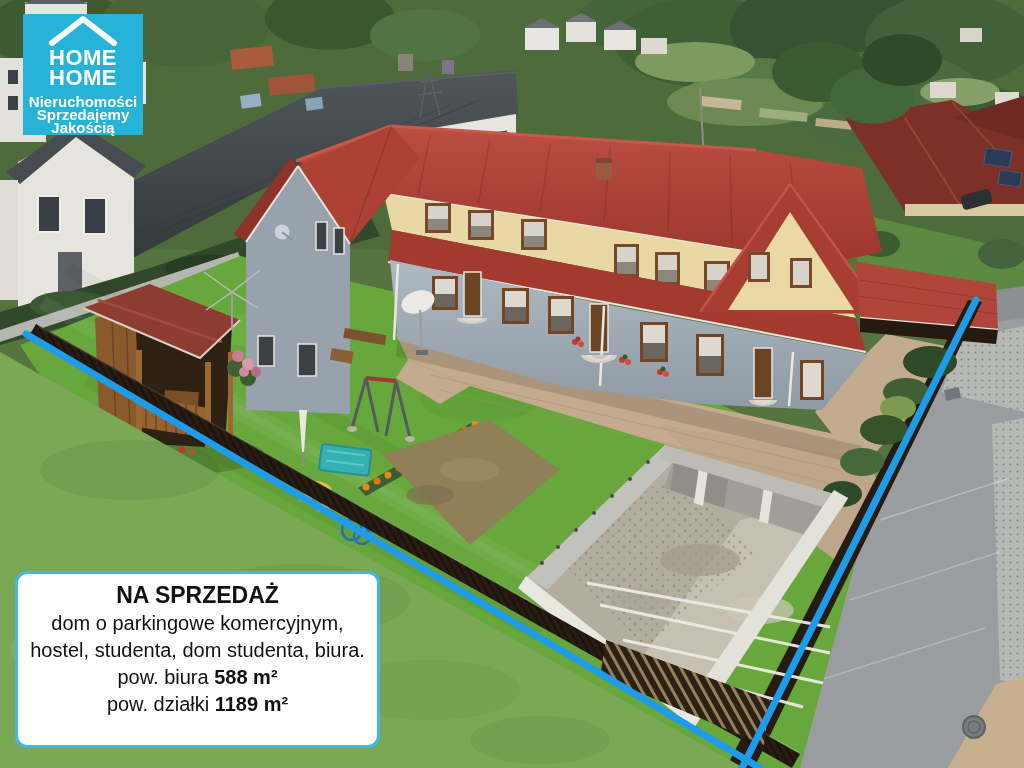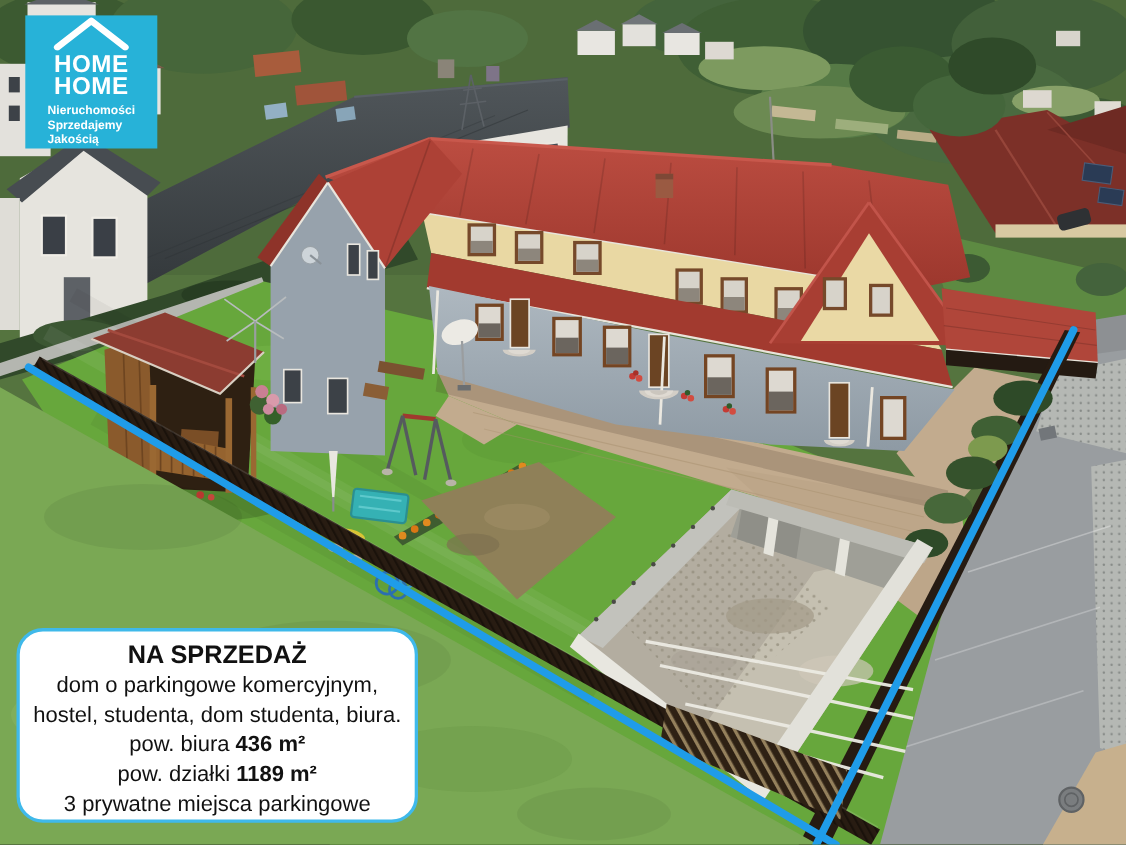--- a/index.html
+++ b/index.html
@@ -4,29 +4,29 @@
 <style>
   html,body{margin:0;padding:0;background:#222;}
   .stage{position:relative;width:1024px;height:768px;overflow:hidden;
          font-family:"Liberation Sans",sans-serif;background:#55743f;}
   .scene{position:absolute;left:0;top:0;width:1024px;height:768px;display:block;}
 
   
   .logo{position:absolute;left:23px;top:14px;width:120px;height:121px;
         background:#27b2d8;color:#fff;display:flex;flex-direction:column;
         align-items:center;justify-content:flex-start;box-sizing:border-box;
-        text-align:left;}
+        text-align:center;}
   .logo-roof{margin-bottom:2px;}
   .brand{font-size:22px;font-weight:800;line-height:20px;letter-spacing:.5px;}
-  .tagline{font-size:11px;font-weight:700;line-height:13px;margin-top:7px;}
+  .tagline{font-size:15px;font-weight:700;line-height:13px;margin-top:7px;}
 
   
   .infobox{position:absolute;left:15px;top:571px;width:365px;height:177px;
            box-sizing:border-box;background:#ffffff;border:3px solid #3fb9ea;
-           border-radius:24px;text-align:center;color:#111;
+           border-radius:12px;text-align:center;color:#111;
            padding-top:7px;font-size:20px;line-height:27px;}
   .infobox .title{font-size:23px;font-weight:700;line-height:29px;}
   .infobox b{font-weight:700;}
 </style>
 </head>
 <body>
 
 <div class="stage">
 <svg class="scene" viewBox="0 0 1024 768">
   <defs>
@@ -526,17 +526,16 @@
     <div>Nieruchomości</div>
     <div>Sprzedajemy</div>
     <div>Jakością</div>
   </div>
 </div>
 
 <div class="infobox" style="border-color: rgb(63, 185, 234); background: rgb(255, 255, 255); color: rgb(17, 17, 17);">
   <div class="title">NA SPRZEDAŻ</div>
   <div>dom o parkingowe komercyjnym,</div>
   <div>hostel, studenta, dom studenta, biura.</div>
-  <div><span>pow. biura </span><b>436 m²</b></div>
+  <div><span>pow. biura </span><b>588 m²</b></div>
   <div><span>pow. działki </span><b>1189 m²</b></div>
-  <div>3 prywatne miejsca parkingowe</div>
 </div>
 </div>
 
 </body></html>

